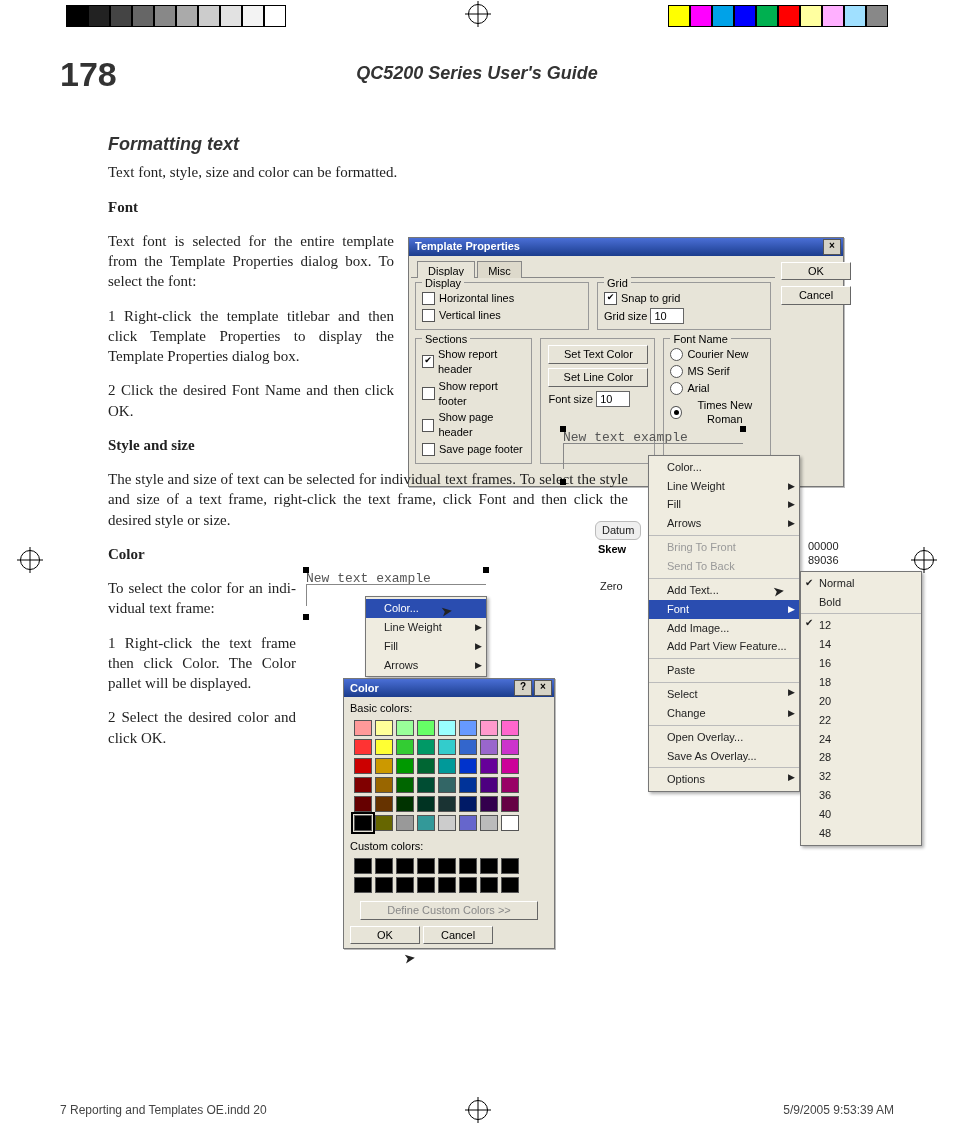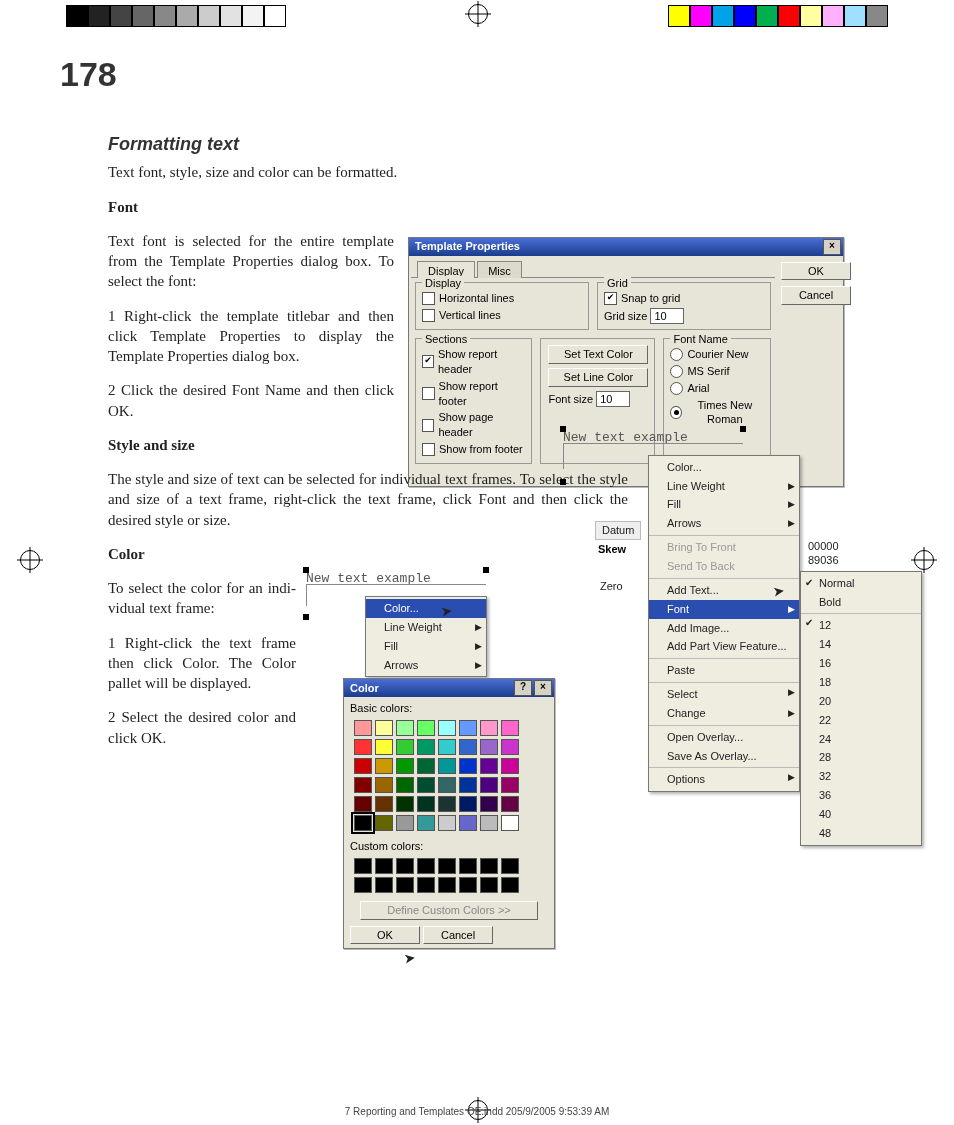--- a/index.html
+++ b/index.html
@@ -190,29 +190,29 @@
   .ccustom { display:grid; grid-template-columns: repeat(8, 18px); grid-auto-rows:16px; gap:3px; margin:4px 0 8px 4px;}
   .ccustom .c { border:1px solid #555; background:#000;}
 
   
   .tframe {
     position:absolute; border:0;
     font-family: "Courier New", monospace; font-size:13px; color:#555;
   }
   .handle { position:absolute; width:6px; height:6px; background:#000;}
   
-  .lbl { position:absolute; font-family: Arial, sans-serif; font-size:11px;}
+  .lbl { position:absolute; font-family: Arial, sans-serif; font-size:11px;border-radius:6px;}
   .lbl.box { border:1px solid #bbb; background:#efefef; padding:1px 6px;}
   
   .cursor { position:absolute; font-size:14px; transform: rotate(-8deg);}
   
   .footer {
     position:absolute; left:60px; right:60px; bottom:8px;
-    display:flex; justify-content:center;
-    font-family: Arial, Helvetica, sans-serif; font-size:10px; color:#444;
+    display:flex; justify-content:space-between;
+    font-family: Arial, Helvetica, sans-serif; font-size:12px; color:#444;
   }
 </style>
 </head>
 <body>
 
 <div class="page">
 
   <div class="gray-swatches">
     <div class="sw" style="background:#000"></div>
       <div class="sw" style="background:#222"></div>
@@ -239,20 +239,21 @@
       <div class="sw" style="background:#888"></div>
   </div>
   <div class="reg reg-top"></div>
   <div class="reg reg-left"></div>
   <div class="reg reg-right"></div>
   <div class="reg reg-bottom"></div>
 
   <div class="content">
     <div class="head-row">
       <span class="page-number">178</span>
+      <span class="running-head">QC5200 Series User's Guide</span>
     </div>
 
     <div class="body">
       <div class="h2">Formatting text</div>
       <p>Text font, style, size and color can be formatted.</p>
 
       <div style="position:relative;">
         <div class="col1">
           <p class="bold">Font</p>
           <p>Text font is selected for the entire tem­plate from the Template Properties dia­log box.  To select the font:</p>
@@ -305,21 +306,21 @@
                   <label class="chk">
                       <span class="box"></span>
                       <span>Show report footer</span>
                     </label>
                   <label class="chk">
                       <span class="box"></span>
                       <span>Show page header</span>
                     </label>
                   <label class="chk">
                       <span class="box"></span>
-                      <span>Show from footer</span>
+                      <span>Save page footer</span>
                     </label>
                 </div>
                 <div class="grp" style="flex:.8; display:flex; flex-direction:column; gap:4px;padding-left:7px;">
 
                   <span class="btn small">Set Text Color</span>
                   <span class="btn small">Set Line Color</span>
                   <div><span>Font size</span>
                     <span class="txtfield">10</span></div>
                 </div>
                 <div class="grp" style="flex:.95;text-align:center;">

